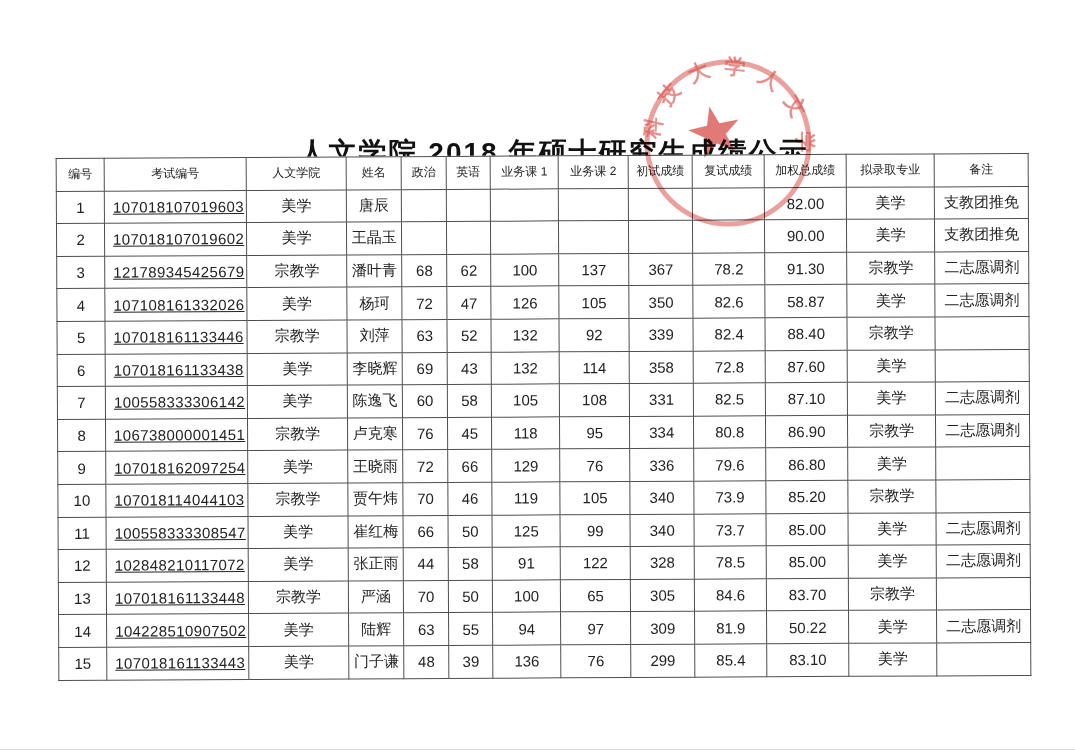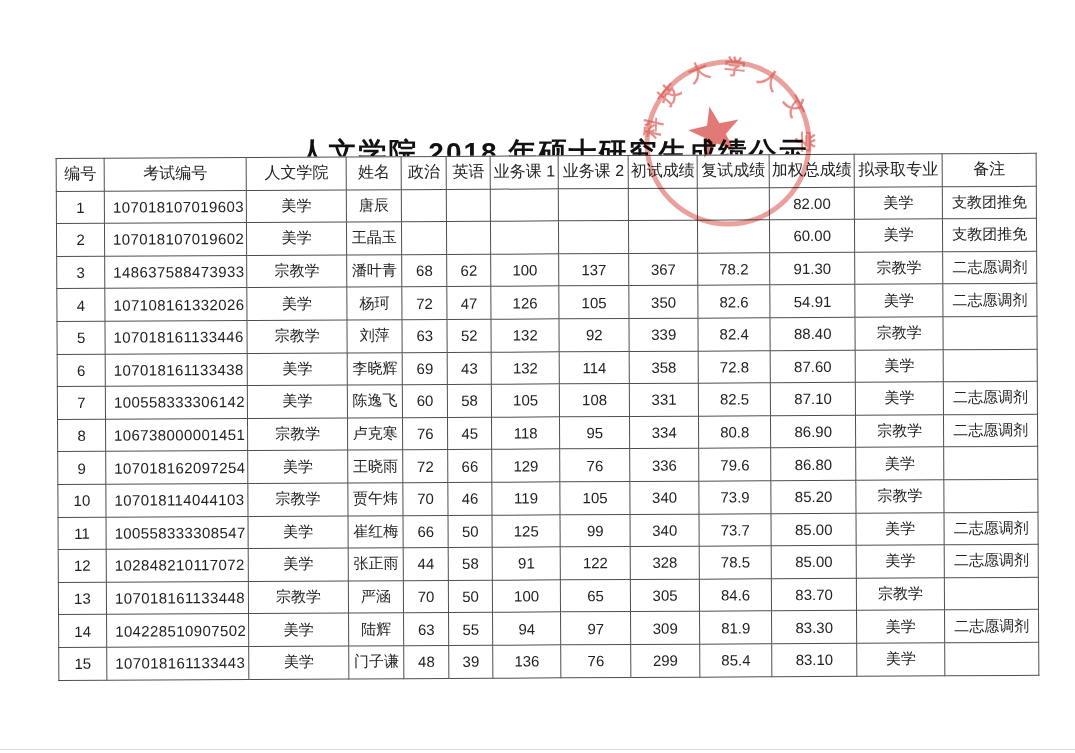--- a/index.html
+++ b/index.html
@@ -20,22 +20,22 @@
     background:#fff;
   }
   .score-table th,.score-table td{
     border:1px solid #4f4f4f;
     height:31.6px;padding:0 2px;
     text-align:center;vertical-align:middle;
     font-size:15px;font-weight:normal;
     white-space:nowrap;overflow:hidden;
     color:#222;
   }
-  .score-table th{font-size:16px;}
-  .score-table td.exam-no{text-align:left;padding-left:8px;letter-spacing:0.4px;}
+  .score-table th{font-size:12px;}
+  .score-table td.exam-no{text-align:left;padding-left:8px;letter-spacing:0.4px;text-decoration:underline;}
   .seal{
     position:absolute;left:640px;top:53px;width:178px;height:182px;
     color:var(--seal-color,#d9534f);
     mix-blend-mode:multiply;
     filter:blur(0.3px);
     pointer-events:none;
   }
   .scan-edge-line{
     position:absolute;left:0;bottom:3px;width:1075px;height:1px;
     background:#d9d9d9;
@@ -101,27 +101,27 @@
           <td>2</td>
           <td class="exam-no">107018107019602</td>
           <td>美学</td>
           <td>王晶玉</td>
           <td></td>
           <td></td>
           <td></td>
           <td></td>
           <td></td>
           <td></td>
-          <td>60.00</td>
+          <td>90.00</td>
           <td>美学</td>
           <td>支教团推免</td>
         </tr>
         <tr>
           <td>3</td>
-          <td class="exam-no">148637588473933</td>
+          <td class="exam-no">121789345425679</td>
           <td>宗教学</td>
           <td>潘叶青</td>
           <td>68</td>
           <td>62</td>
           <td>100</td>
           <td>137</td>
           <td>367</td>
           <td>78.2</td>
           <td>91.30</td>
           <td>宗教学</td>
@@ -131,21 +131,21 @@
           <td>4</td>
           <td class="exam-no">107108161332026</td>
           <td>美学</td>
           <td>杨珂</td>
           <td>72</td>
           <td>47</td>
           <td>126</td>
           <td>105</td>
           <td>350</td>
           <td>82.6</td>
-          <td>54.91</td>
+          <td>58.87</td>
           <td>美学</td>
           <td>二志愿调剂</td>
         </tr>
         <tr>
           <td>5</td>
           <td class="exam-no">107018161133446</td>
           <td>宗教学</td>
           <td>刘萍</td>
           <td>63</td>
           <td>52</td>
@@ -281,21 +281,21 @@
           <td>14</td>
           <td class="exam-no">104228510907502</td>
           <td>美学</td>
           <td>陆辉</td>
           <td>63</td>
           <td>55</td>
           <td>94</td>
           <td>97</td>
           <td>309</td>
           <td>81.9</td>
-          <td>83.30</td>
+          <td>50.22</td>
           <td>美学</td>
           <td>二志愿调剂</td>
         </tr>
         <tr>
           <td>15</td>
           <td class="exam-no">107018161133443</td>
           <td>美学</td>
           <td>门子谦</td>
           <td>48</td>
           <td>39</td>

